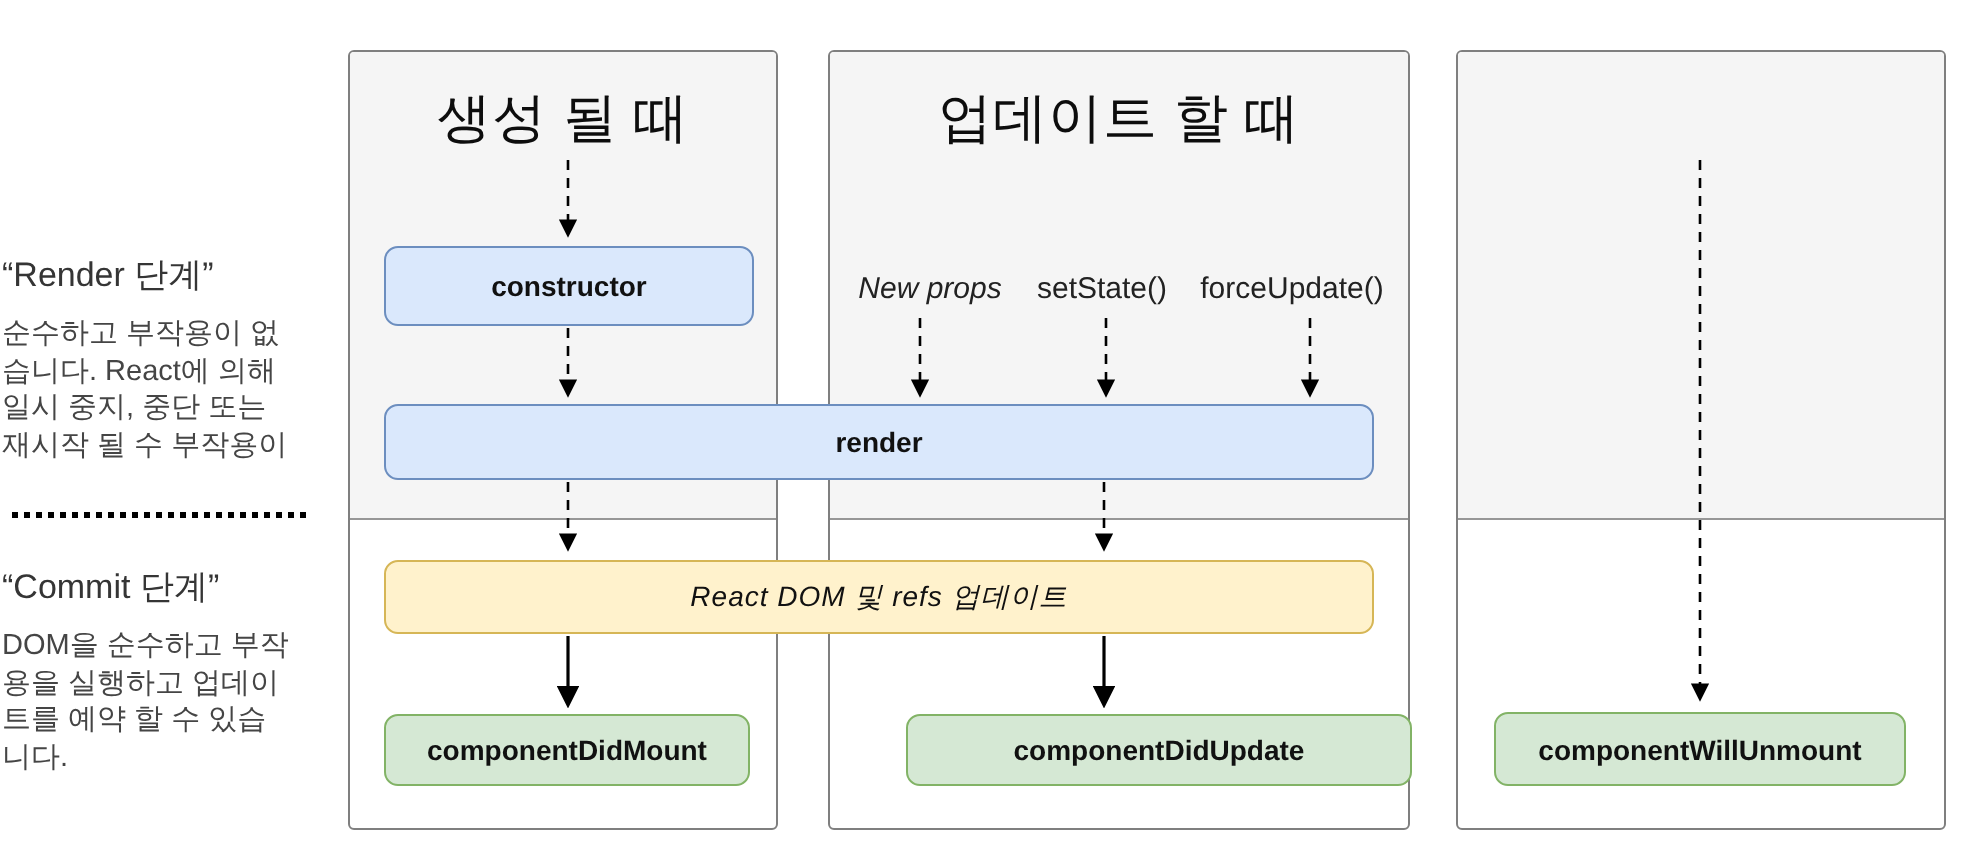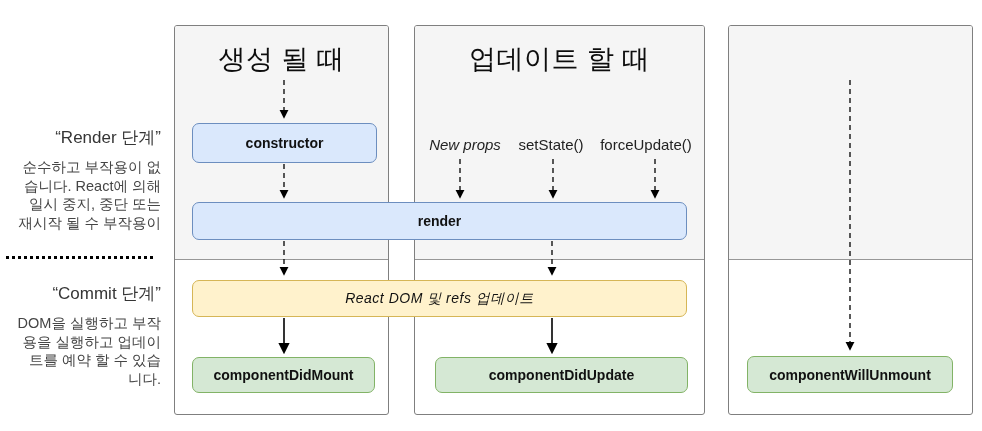--- a/index.html
+++ b/index.html
@@ -12,21 +12,21 @@
     --column-gray-fill:#f5f5f5;
     --column-border:#7f7f7f;
   }
   html,body{margin:0;padding:0;background:#fff;}
   .canvas{
     position:relative;width:982px;height:431px;background:#fff;overflow:hidden;
     font-family:"Liberation Sans","DejaVu Sans",sans-serif;color:#1a1a1a;
   }
 
   
-  .phase-block{position:absolute;width:160px;text-align:right;}
+  .phase-block{position:absolute;width:160px;text-align:left;}
   #render-phase-block{left:1px;top:126px;}
   #commit-phase-block{left:1px;top:282px;}
   .phase-title{font-size:17px;color:#353535;margin-bottom:9px;}
   .phase-desc{font-size:14.5px;line-height:18.5px;color:#454545;}
   .phase-divider{
     position:absolute;left:6px;top:256px;width:148px;height:3px;
     background:repeating-linear-gradient(90deg,#000 0 3px,transparent 3px 6px);
   }
 
   
@@ -52,21 +52,21 @@
     display:flex;align-items:center;justify-content:center;
     border-radius:7px;font-size:14px;font-weight:700;color:#111;
   }
   .node-blue{background:var(--lifecycle-blue-fill);border:1px solid var(--lifecycle-blue-border);}
   .node-yellow{background:var(--dom-yellow-fill);border:1px solid var(--dom-yellow-border);font-weight:400;font-style:italic;letter-spacing:0.5px;}
   .node-green{background:var(--commit-green-fill);border:1px solid var(--commit-green-border);}
   #constructor-box{left:192px;top:123px;width:185px;height:40px;}
   #render-box{left:192px;top:202px;width:495px;height:38px;}
   #dom-update-box{left:192px;top:280px;width:495px;height:37px;}
   #did-mount-box{left:192px;top:357px;width:183px;height:36px;}
-  #did-update-box{left:435px;top:357px;width:253px;height:36px;}
+  #did-update-box{left:453px;top:357px;width:253px;height:36px;}
   #will-unmount-box{left:747px;top:356px;width:206px;height:37px;}
 
   
   .trigger{position:absolute;top:136px;z-index:2;font-size:15px;color:#222;text-align:center;}
   #trigger-new-props{left:425px;width:80px;font-style:italic;}
   #trigger-set-state{left:511px;width:80px;}
   #trigger-force-update{left:596px;width:100px;}
 
   .arrows{position:absolute;left:0;top:0;z-index:3;pointer-events:none;}
   .arrow{stroke:#000;stroke-width:1.3;fill:none;}
@@ -86,21 +86,21 @@
       <div>일시 중지, 중단 또는</div>
       <div>재시작 될 수 부작용이</div>
     </div>
   </div>
 
   <div class="phase-divider"></div>
 
   <div class="phase-block" id="commit-phase-block">
     <div class="phase-title">“Commit 단계”</div>
     <div class="phase-desc">
-      <div>DOM을 실행하고 부작</div>
+      <div>DOM을 순수하고 부작</div>
       <div>용을 실행하고 업데이</div>
       <div>트를 예약 할 수 있습</div>
       <div>니다.</div>
     </div>
   </div>
 
   <div class="col" id="col-mount">
     <div class="col-gray"></div>
     <div class="col-title">생성 될 때</div>
   </div>

